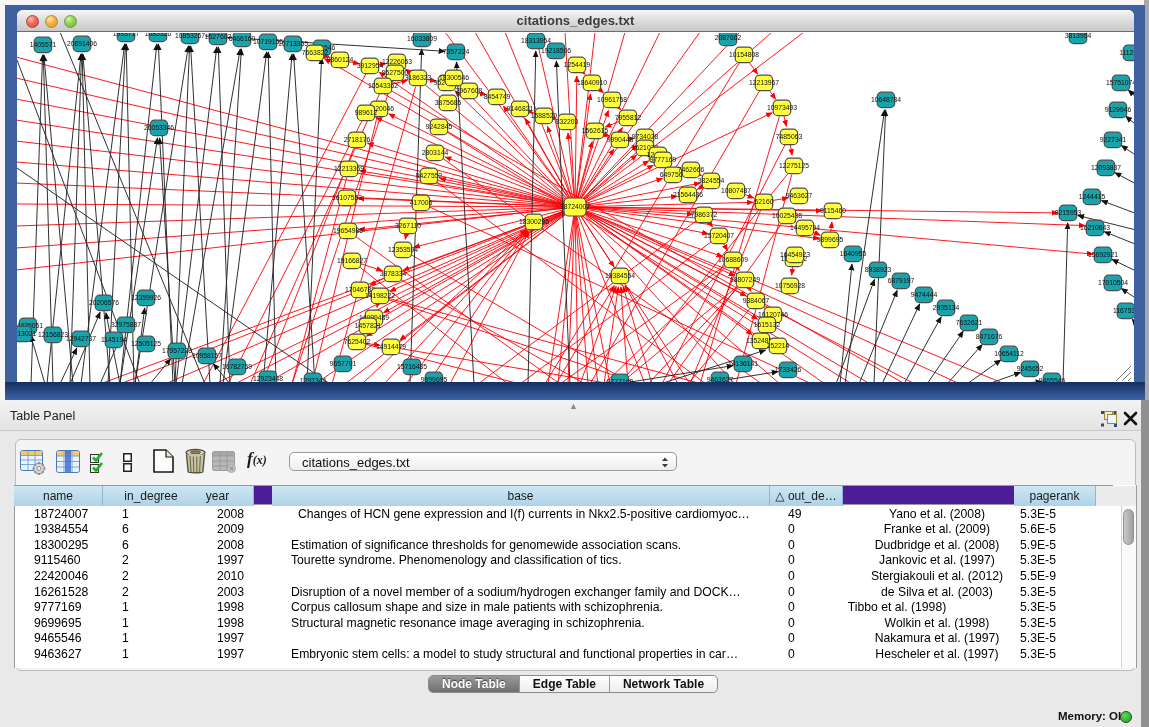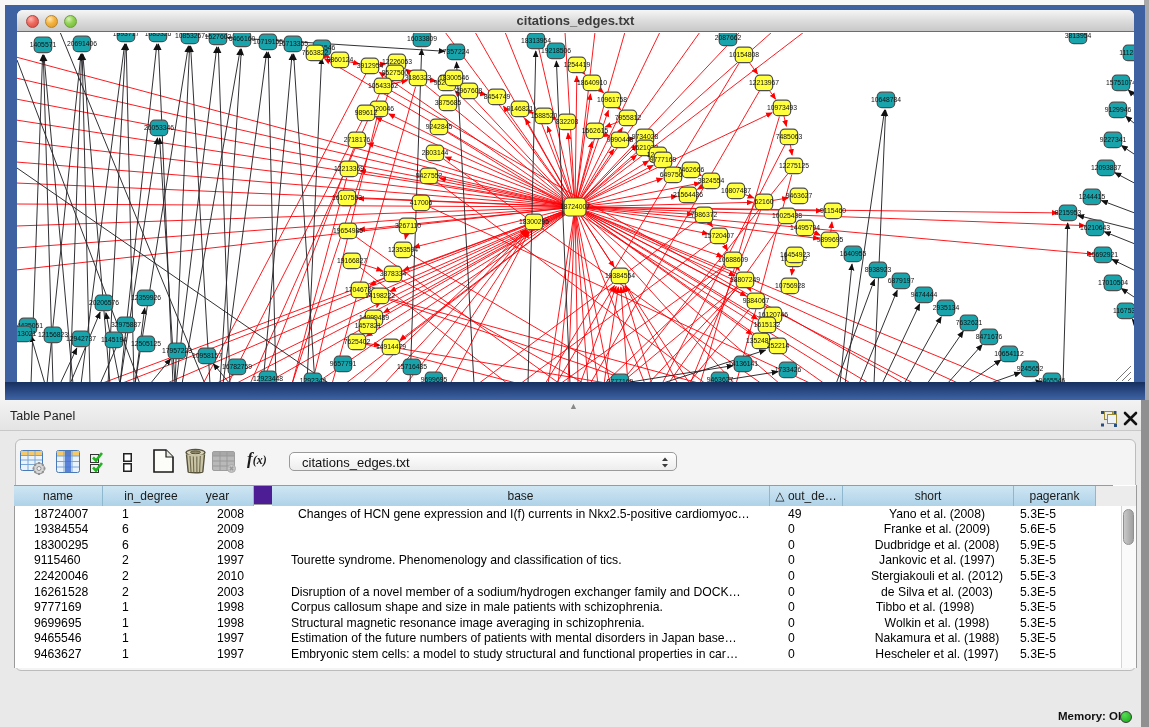--- a/index.html
+++ b/index.html
@@ -738,21 +738,20 @@
     </svg>
   </div>
 
   <div id="tbl"></div>
   <div id="thead">
     <div class="hc" style="left:0px;width:89px">name</div>
     <div class="hc" style="left:89px;width:97px">in_degree</div>
     <div class="hc" style="left:168px;width:72px">year</div>
     <div class="hc" style="left:258px;width:498px">base</div>
     <div class="hc" style="left:756px;width:73px">△ out_de…</div>
-    <div class="hc" style="left:829px;width:171px">short</div>
     <div class="hc" style="left:1000px;width:82px">pagerank</div>
     <div class="hc" style="left:1082px;width:40px;background:#ececec;border-right:none"></div>
   </div>
   <div class="trow" style="top:505.5px">
 <span class="c" style="left:20px">18724007</span>
 <span class="c" style="left:108px">1</span>
 <span class="c" style="left:203px">2008</span>
 <span class="c" style="left:284px;width:486px;overflow:hidden;white-space:nowrap">Changes of HCN gene expression and I(f) currents in Nkx2.5-positive cardiomyoc…</span>
 <span class="c" style="left:774px">49</span>
 <span class="c ctr" style="left:843px;width:160px">Yano et al. (2008)</span>
@@ -763,83 +762,88 @@
 <span class="c" style="left:108px">6</span>
 <span class="c" style="left:203px">2009</span>
 <span class="c" style="left:774px">0</span>
 <span class="c ctr" style="left:843px;width:160px">Franke et al. (2009)</span>
 <span class="c" style="left:1006px">5.6E-5</span>
 </div>
 <div class="trow" style="top:536.7px">
 <span class="c" style="left:20px">18300295</span>
 <span class="c" style="left:108px">6</span>
 <span class="c" style="left:203px">2008</span>
+<span class="c" style="left:277px;width:486px;overflow:hidden;white-space:nowrap">Estimation of significance thresholds for genomewide association scans.</span>
 <span class="c" style="left:774px">0</span>
 <span class="c ctr" style="left:843px;width:160px">Dudbridge et al. (2008)</span>
 <span class="c" style="left:1006px">5.9E-5</span>
 </div>
 <div class="trow" style="top:552.3px">
 <span class="c" style="left:20px">9115460</span>
 <span class="c" style="left:108px">2</span>
 <span class="c" style="left:203px">1997</span>
 <span class="c" style="left:277px;width:486px;overflow:hidden;white-space:nowrap">Tourette syndrome. Phenomenology and classification of tics.</span>
 <span class="c" style="left:774px">0</span>
 <span class="c ctr" style="left:843px;width:160px">Jankovic et al. (1997)</span>
 <span class="c" style="left:1006px">5.3E-5</span>
 </div>
 <div class="trow" style="top:567.9px">
 <span class="c" style="left:20px">22420046</span>
 <span class="c" style="left:108px">2</span>
 <span class="c" style="left:203px">2010</span>
 <span class="c" style="left:774px">0</span>
 <span class="c ctr" style="left:843px;width:160px">Stergiakouli et al. (2012)</span>
-<span class="c" style="left:1006px">5.5E-3</span>
+<span class="c" style="left:1006px">5.5E-9</span>
 </div>
 <div class="trow" style="top:583.5px">
 <span class="c" style="left:20px">16261528</span>
 <span class="c" style="left:108px">2</span>
 <span class="c" style="left:203px">2003</span>
 <span class="c" style="left:277px;width:486px;overflow:hidden;white-space:nowrap">Disruption of a novel member of a sodium/hydrogen exchanger family and DOCK…</span>
 <span class="c" style="left:774px">0</span>
 <span class="c ctr" style="left:843px;width:160px">de Silva et al. (2003)</span>
 <span class="c" style="left:1006px">5.3E-5</span>
 </div>
 <div class="trow" style="top:599.1px">
 <span class="c" style="left:20px">9777169</span>
 <span class="c" style="left:108px">1</span>
 <span class="c" style="left:203px">1998</span>
 <span class="c" style="left:277px;width:486px;overflow:hidden;white-space:nowrap">Corpus callosum shape and size in male patients with schizophrenia.</span>
 <span class="c" style="left:774px">0</span>
-<span class="c ctr" style="left:831px;width:160px">Tibbo et al. (1998)</span>
+<span class="c ctr" style="left:803px;width:160px">Tibbo et al. (1998)</span>
 <span class="c" style="left:1006px">5.3E-5</span>
 </div>
 <div class="trow" style="top:614.7px">
 <span class="c" style="left:20px">9699695</span>
 <span class="c" style="left:108px">1</span>
 <span class="c" style="left:203px">1998</span>
 <span class="c" style="left:277px;width:486px;overflow:hidden;white-space:nowrap">Structural magnetic resonance image averaging in schizophrenia.</span>
 <span class="c" style="left:774px">0</span>
 <span class="c ctr" style="left:843px;width:160px">Wolkin et al. (1998)</span>
 <span class="c" style="left:1006px">5.3E-5</span>
 </div>
 <div class="trow" style="top:630.3px">
 <span class="c" style="left:20px">9465546</span>
 <span class="c" style="left:108px">1</span>
 <span class="c" style="left:203px">1997</span>
-<span class="c" style="left:277px;width:486px;overflow:hidden;white-space:nowrap">Estimation of the future numbers of patients with mental disorders in Japan base…</span>
 <span class="c" style="left:774px">0</span>
-<span class="c ctr" style="left:843px;width:160px">Nakamura et al. (1988)</span>
+<span class="c ctr" style="left:843px;width:160px">Nakamura et al. (1997)</span>
 <span class="c" style="left:1006px">5.3E-5</span>
 </div>
 <div class="trow" style="top:645.9px">
 <span class="c" style="left:20px">9463627</span>
 <span class="c" style="left:108px">1</span>
 <span class="c" style="left:203px">1997</span>
 <span class="c" style="left:277px;width:486px;overflow:hidden;white-space:nowrap">Embryonic stem cells: a model to study structural and functional properties in car…</span>
 <span class="c" style="left:774px">0</span>
 <span class="c ctr" style="left:843px;width:160px">Hescheler et al. (1997)</span>
 <span class="c" style="left:1006px">5.3E-5</span>
 </div>
   <div id="vscroll"></div>
   <div id="vthumb"></div>
+  <div id="tabs">
+    <div class="seg on">Node Table</div>
+    <div class="seg">Edge Table</div>
+    <div class="seg">Network Table</div>
+  </div>
   <div id="mem">Memory: OK</div>
   <div id="memdot"></div>
 </div>
 
 </body></html>

